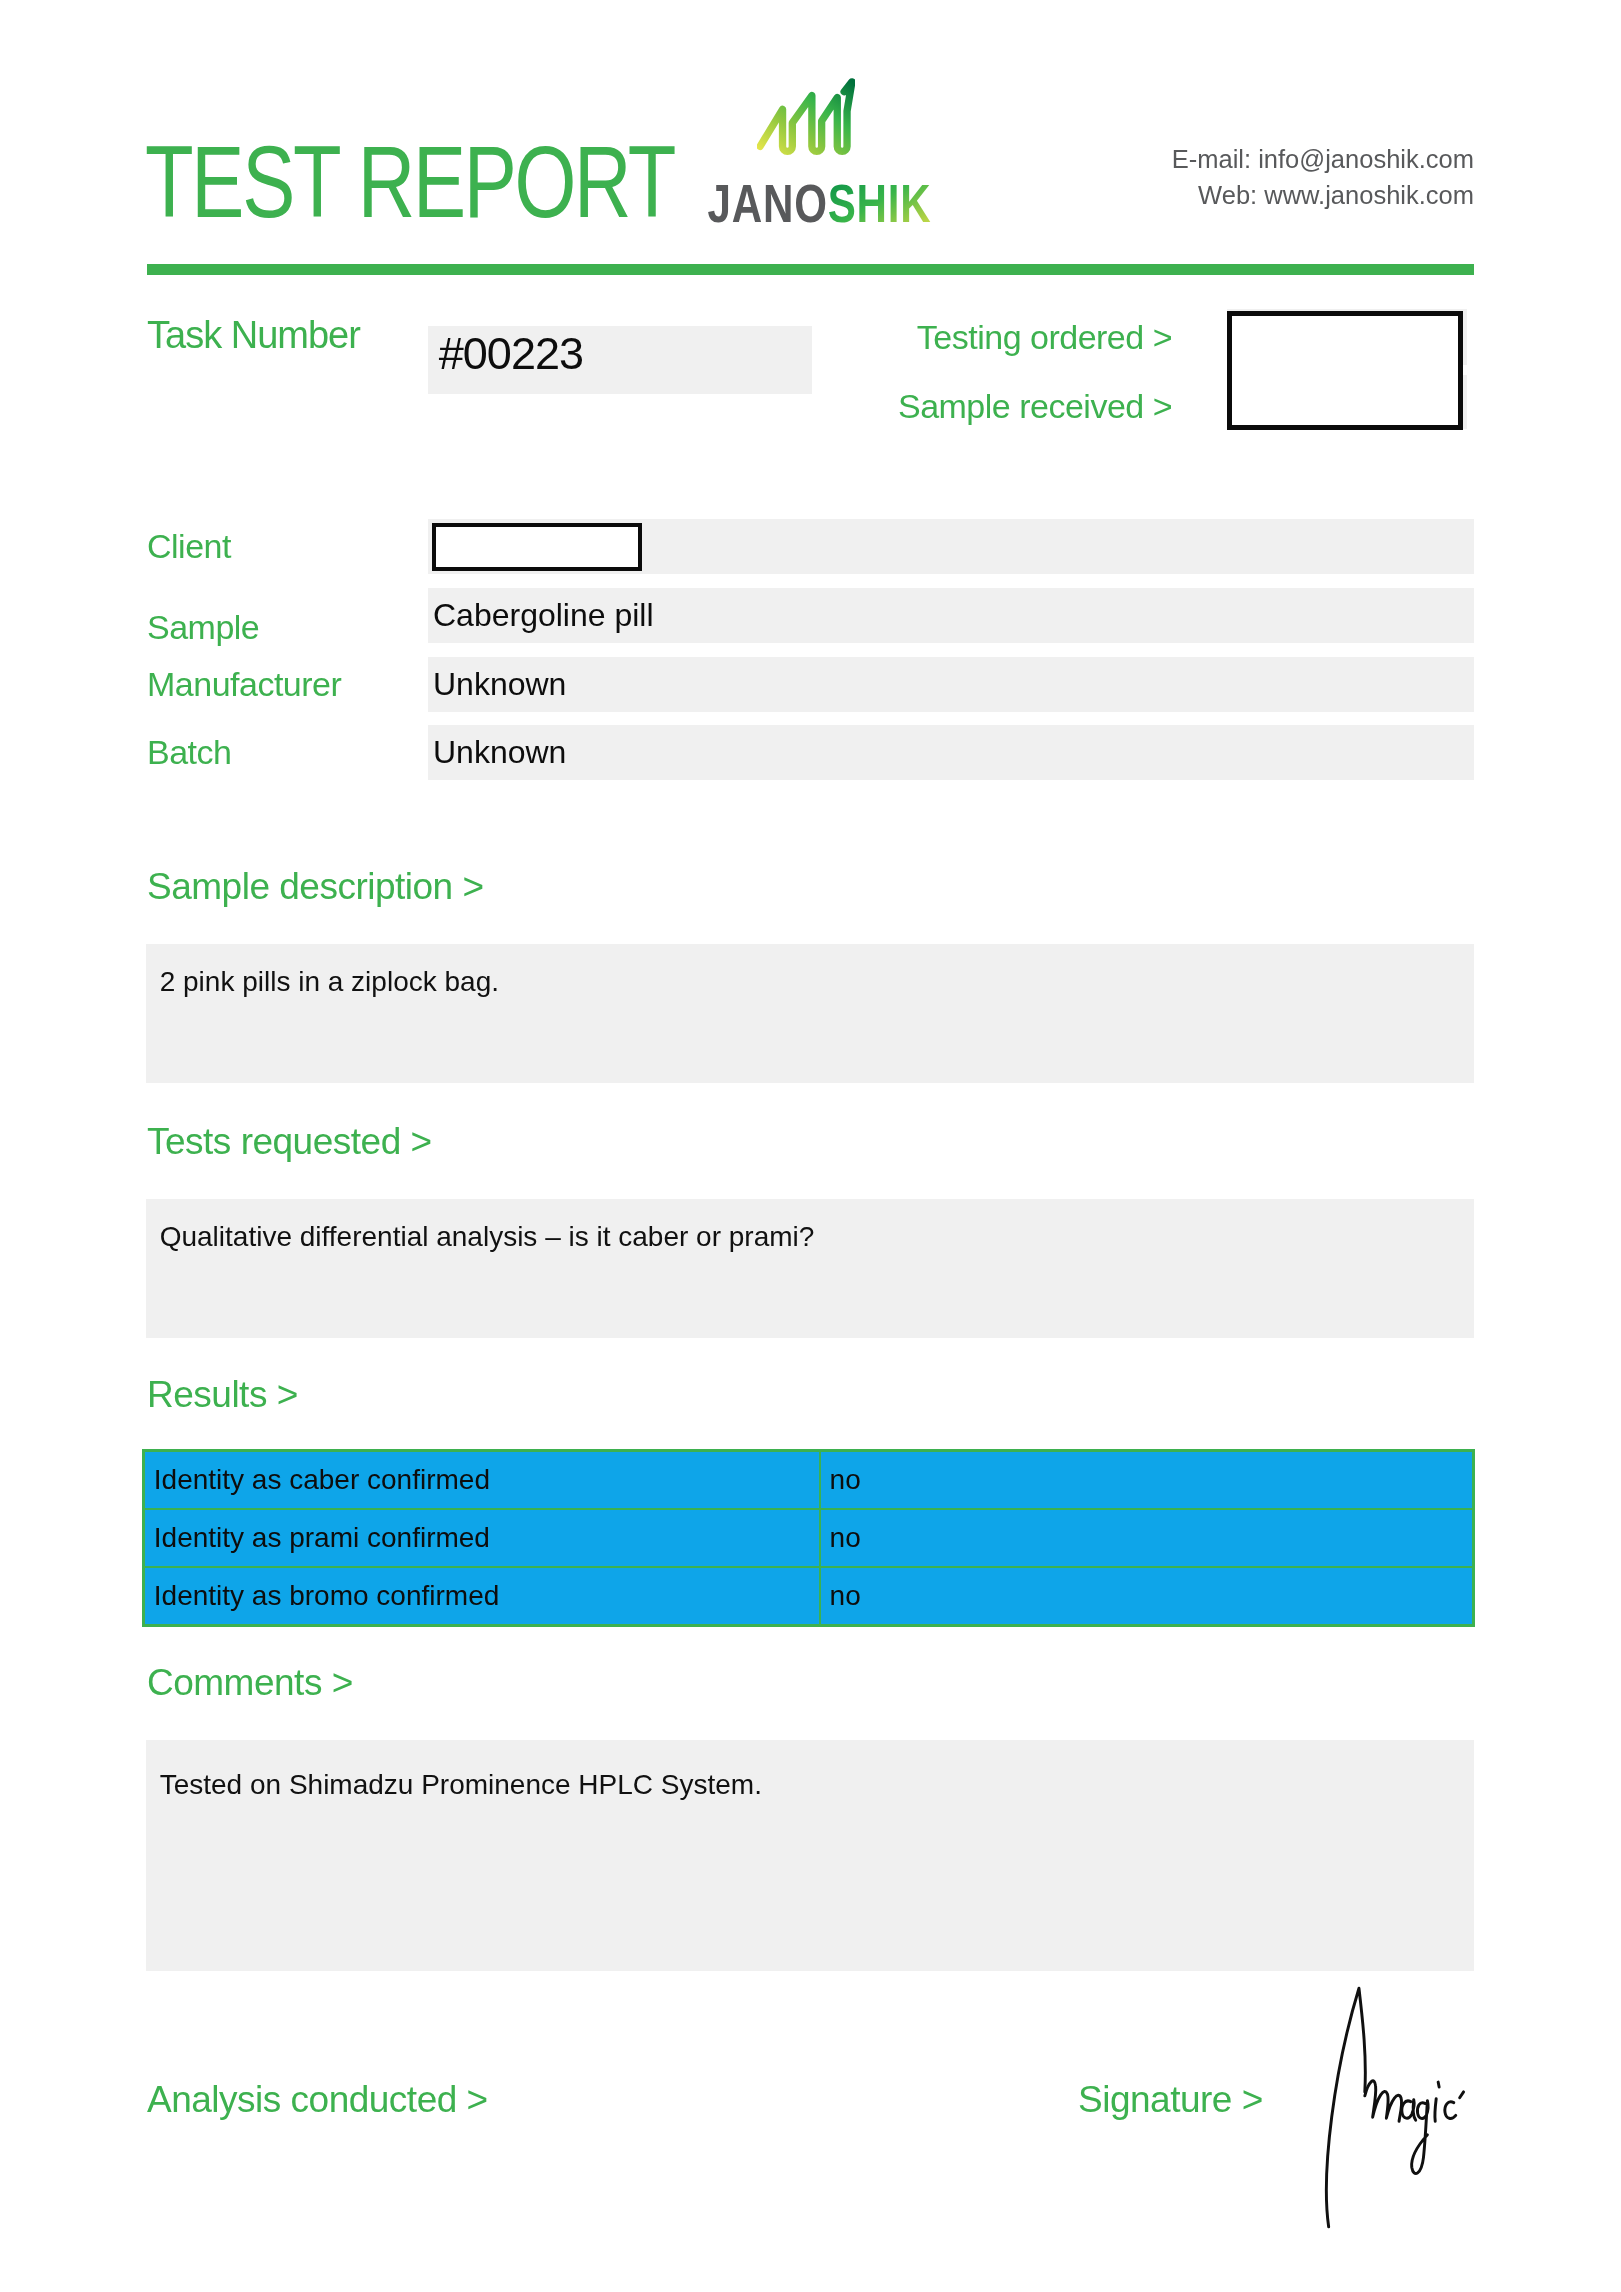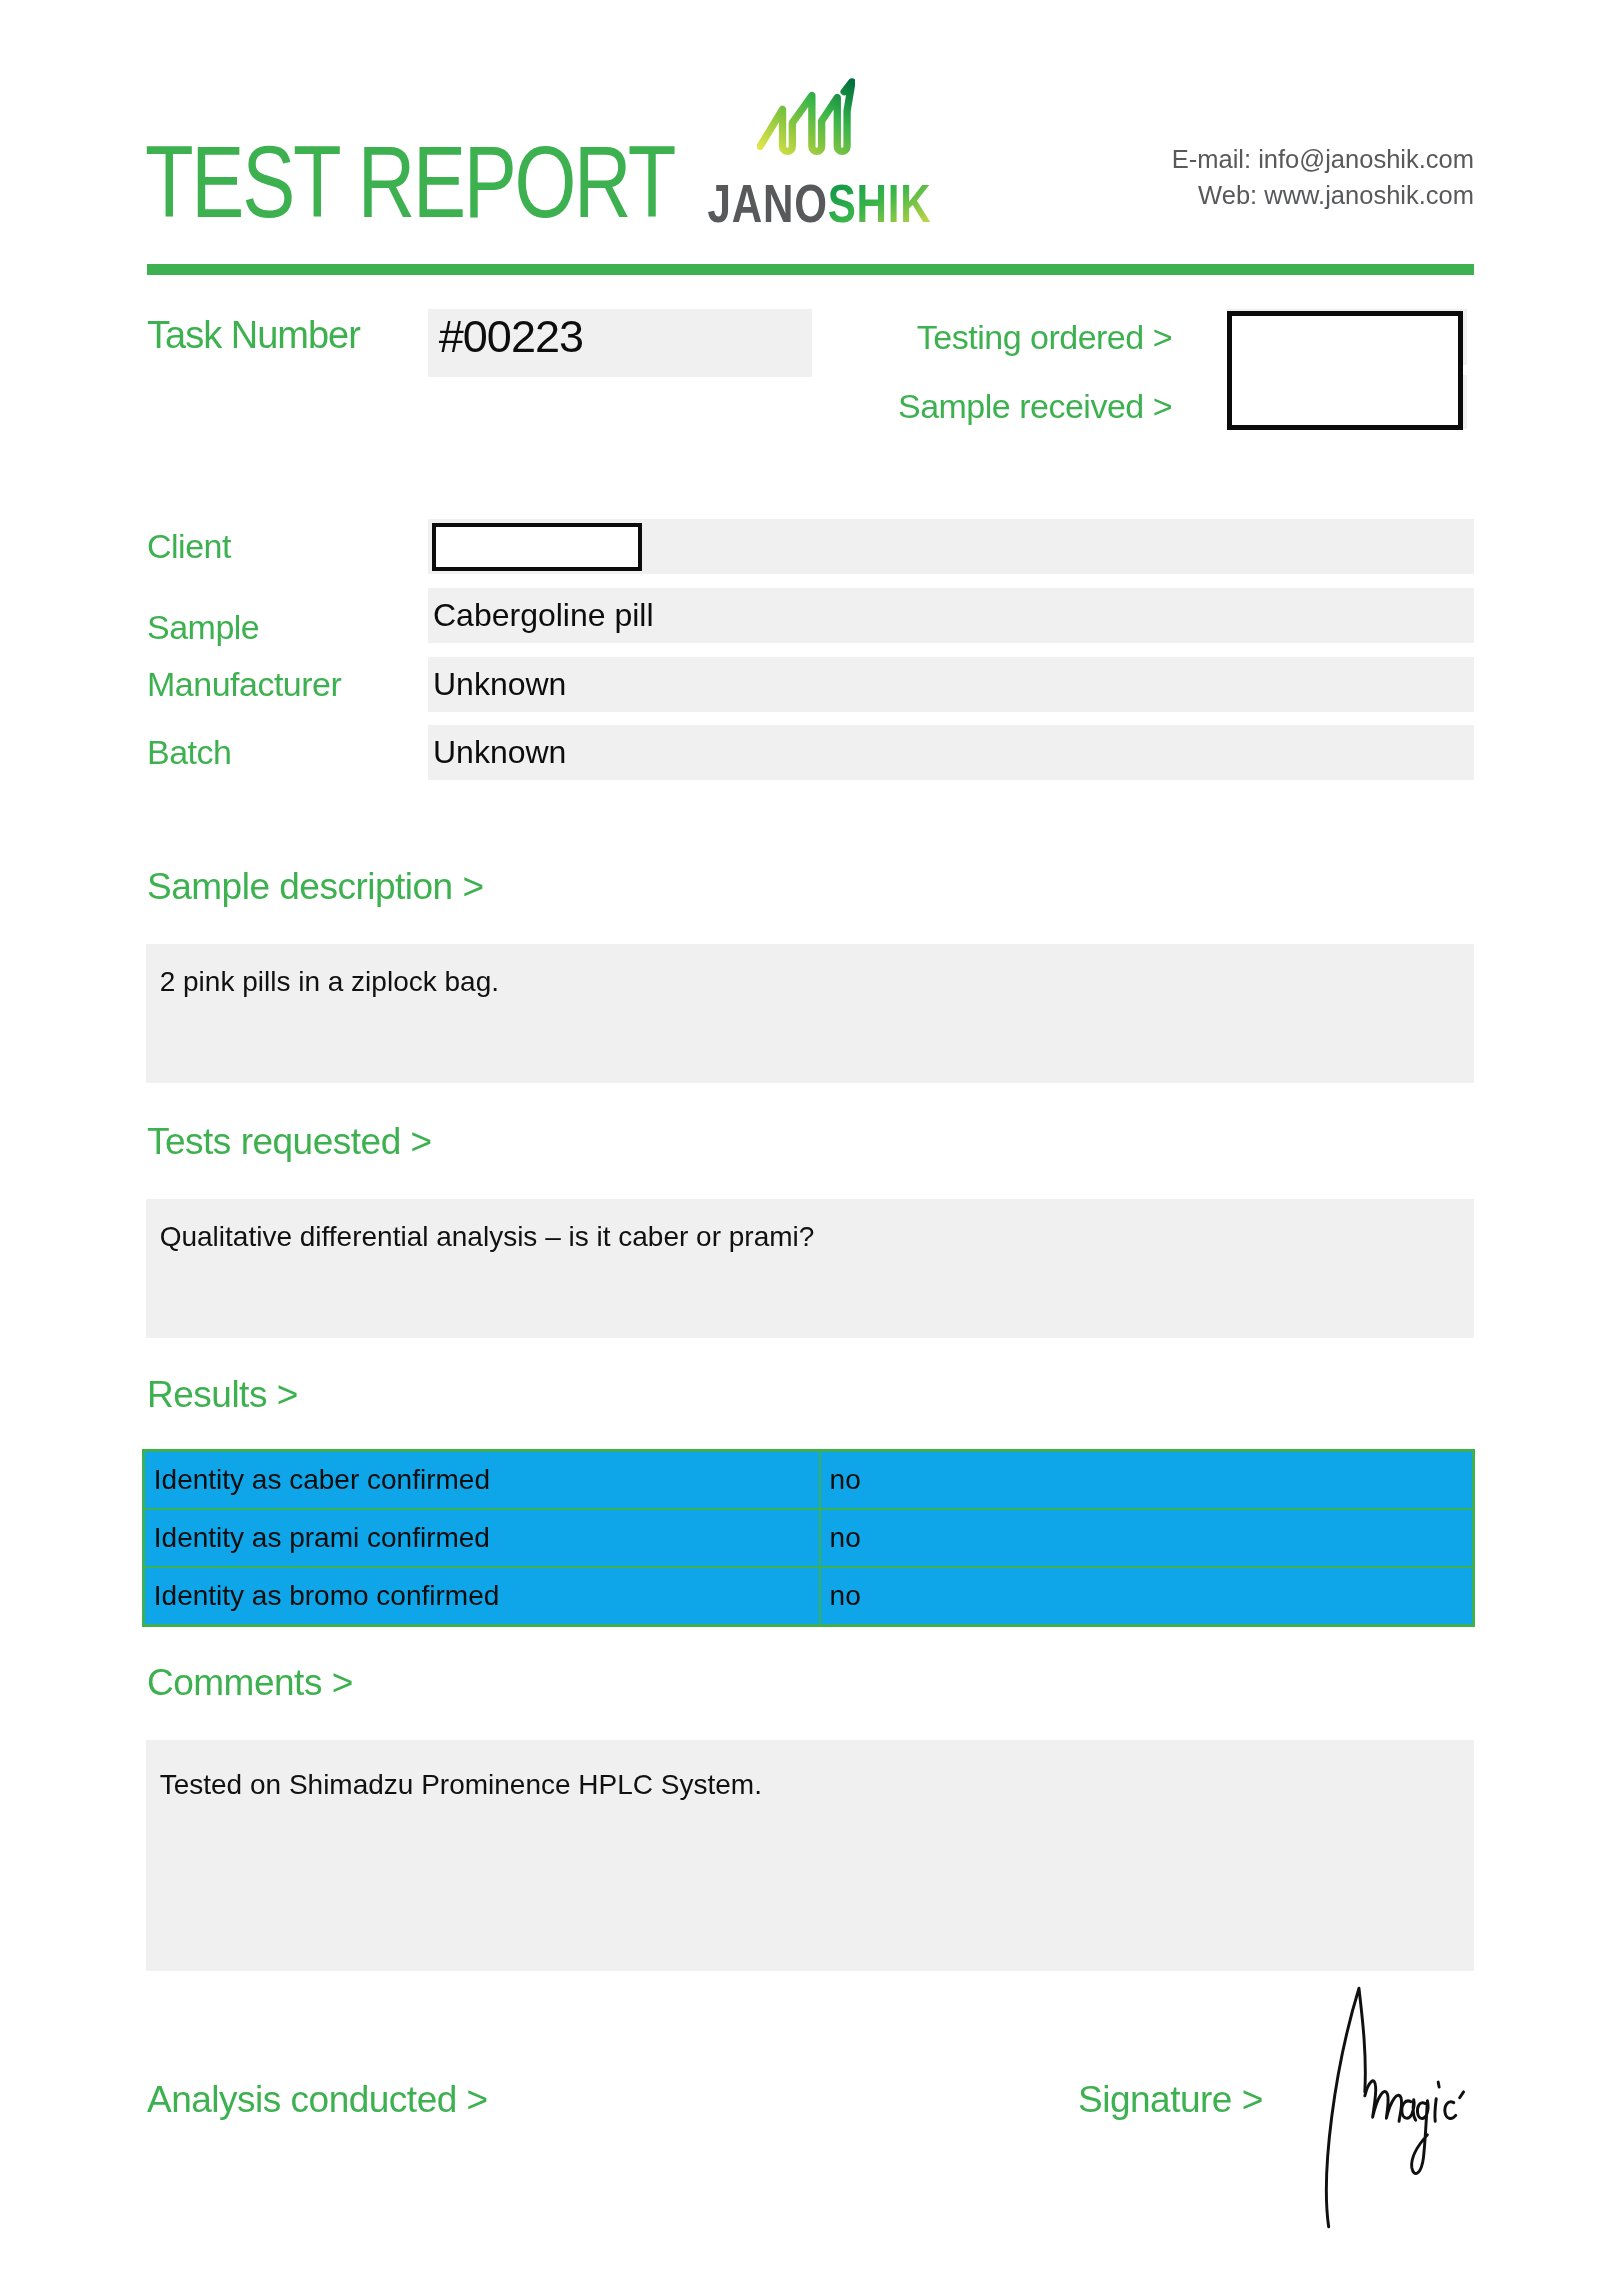--- a/index.html
+++ b/index.html
@@ -32,21 +32,21 @@
       -webkit-background-clip:text;-webkit-text-fill-color:transparent;
     }
   }
   .contact{right:147px;top:141px;text-align:right;color:var(--gray-text);
     font-size:25.5px;line-height:36px;}
   .header-rule{left:147px;top:264px;width:1327px;height:10.8px;background:var(--green);}
 
   
   .green-label{color:var(--green);}
   .task-label{left:147px;top:314px;font-size:38px;letter-spacing:-1px;}
-  .task-box{left:428px;top:309px;width:384px;height:68px;background:var(--bar);}
+  .task-box{left:428px;top:326px;width:384px;height:68px;background:var(--bar);}
   .task-number{font-size:45px;line-height:56px;padding-left:10.8px;color:var(--ink);letter-spacing:-1px;}
 
   .ordered-label{width:290px;text-align:right;font-size:34px;letter-spacing:-0.5px;}
   .ordered-1{left:882px;top:318px;}
   .ordered-2{left:882px;top:387px;}
   .sliver-1{left:1227px;top:309px;width:240px;height:56px;background:var(--bar);}
   .sliver-2{left:1227px;top:375px;width:240px;height:54px;background:var(--bar);}
   .redaction-lg{left:1227px;top:311px;width:236px;height:119px;border:5.9px solid #0b0b0b;
     background:#ffffff;box-sizing:border-box;}
 

